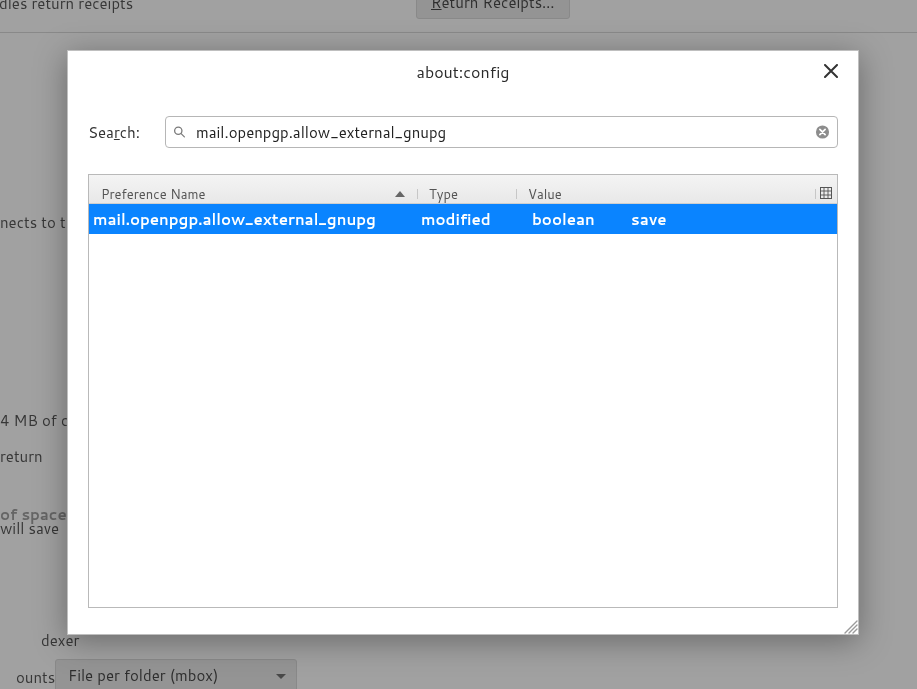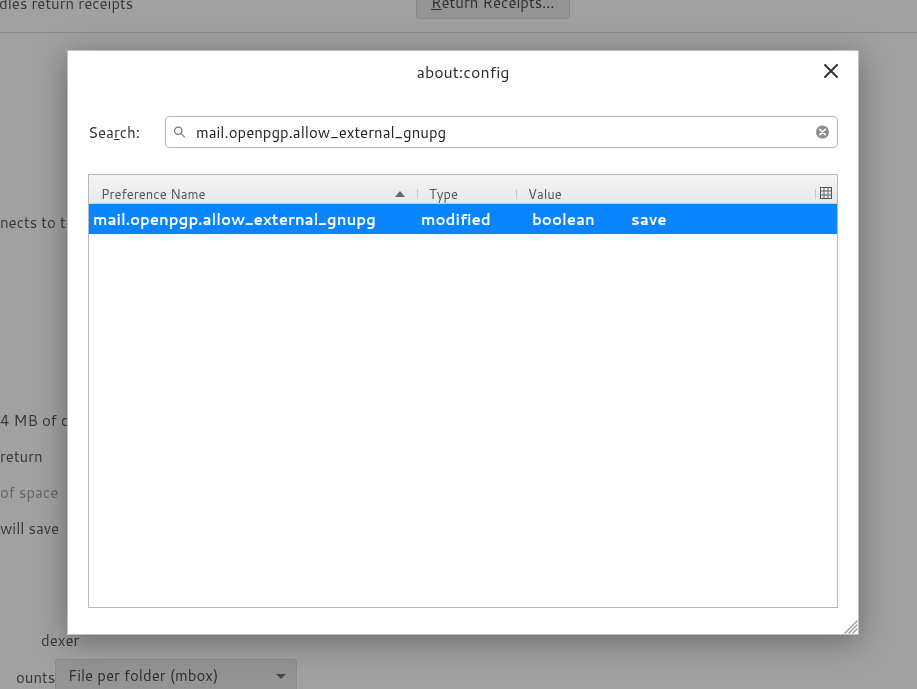--- a/index.html
+++ b/index.html
@@ -265,21 +265,21 @@
   </div>
 
   <div class="bg-divider" style="top:32px;"></div>
 
   <div class="bg-row" style="top:168px; left:0px;margin-top:44px;">nects to t</div>
 
   <div class="bg-row" style="top:410px; left:0px;">4 MB of c</div>
 
   <div class="bg-row" style="top:446px; left:0px;">return</div>
 
-  <div class="bg-row bg-faint" style="top:482px; left:0px;">of space</div>
+  <div class="bg-row bg-faint" style="top:504px; left:0px;font-weight:bold;">of space</div>
 
   <div class="bg-row" style="top:518px; left:0px;">will save</div>
 
   <div class="bg-row" style="top:630px; left:0px;padding-left:41px;">dexer</div>
 
   <div class="bg-row" style="top:667px; left:16px;">ounts:</div>
 
   <div class="bg-select" style="top:659px; left:55px; width:200px;">File per folder (mbox)</div>
 </div>
 

